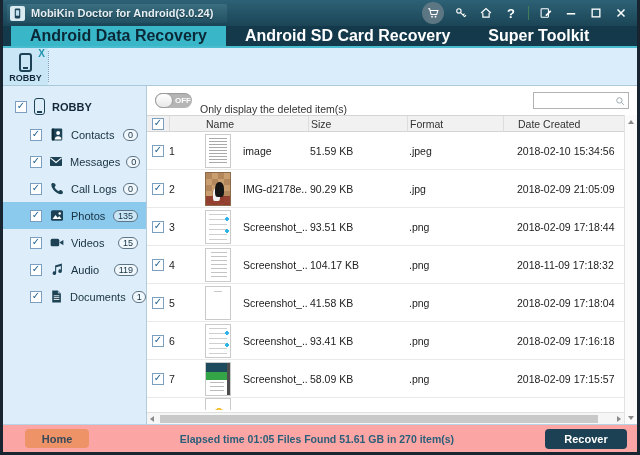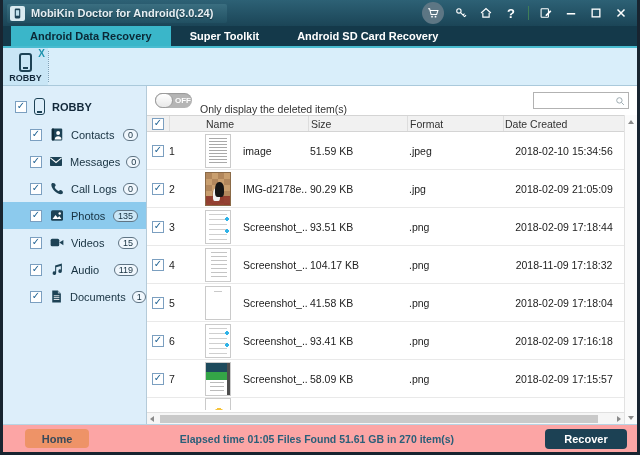--- a/index.html
+++ b/index.html
@@ -22,21 +22,21 @@
   .tb-icon { width:16px; height:16px; display:flex; align-items:center; justify-content:center; cursor:pointer; }
   .tb-icon svg { width:14px; height:14px; }
   .tb-icon.cart { width:22px; height:22px; background:#5d7684; border-radius:50%; }
   .tb-icon.cart svg { width:14px; height:14px; }
   .tb-sep { width:1px; height:14px; background:#3f7e58; }
   .tb-help { color:#fff; font-weight:bold; font-size:13px; }
 
   
   .tabbar { height:22px; flex:0 0 22px; background:#14394a; display:flex; align-items:stretch;
     padding-left:8px; border-bottom:2px solid #49bcd0; }
-  .tab { display:flex; align-items:center; padding:0 19px; font-size:11px; font-weight:bold;
+  .tab { display:flex; align-items:center; padding:0 19px; font-size:16px; font-weight:bold;
     color:#fff; cursor:pointer; }
   .tab.active { background:#3ab6c9; color:#0b2836; }
 
   
   .device-strip { height:38px; flex:0 0 38px; background:#d9eefa; border-bottom:1px solid #aac9db;
     display:flex; align-items:stretch; }
   .device-card { width:45px; background:#c9e6f6; position:relative; display:flex;
     flex-direction:column; align-items:center; justify-content:center; padding-top:2px; cursor:pointer; }
   .device-close { position:absolute; top:0; right:3px; color:#1e93ad; font-weight:bold;
     font-size:10px; cursor:pointer; }
@@ -84,21 +84,21 @@
   .table-wrap { flex:1; display:flex; min-height:0; }
   .table-main { flex:1; display:flex; flex-direction:column; min-width:0; }
   .thead { height:17px; flex:0 0 17px; background:#f1f1f1; border-top:1px solid #d4d4d4;
     border-bottom:1px solid #d4d4d4; display:flex; align-items:center; font-size:10.5px; color:#333; }
   .th { display:flex; align-items:center; height:100%; }
   .th + .th { border-left:1px solid #ddd; }
   .c-check { width:22px; flex:0 0 22px; padding-left:5px; }
   .c-namegrp { width:139px; flex:0 0 139px; padding-left:36px; }
   .c-size { width:99px; flex:0 0 99px; padding-left:2px; }
   .c-format { width:96px; flex:0 0 96px; padding-left:2px; }
-  .c-date { flex:1; padding-left:1px;text-align:center; }
+  .c-date { flex:1; padding-left:14px; }
   .rows { flex:1; overflow:hidden; }
   .trow { height:38px; display:flex; align-items:center; border-bottom:1px solid #e9e9e9;
     font-size:10.5px; color:#222; cursor:default; }
   .c-num { width:24px; flex:0 0 24px; }
   .c-thumb { width:50px; flex:0 0 50px; display:flex; align-items:center; justify-content:center; }
   .c-name { width:65px; flex:0 0 65px; white-space:nowrap; overflow:hidden; }
   .trow .c-check { display:flex; align-items:center; }
 
   .thumb { width:26px; height:34px; border:1px solid #cacaca; background:#fff; position:relative; overflow:hidden; }
   .thumb::before { content:""; position:absolute; inset:3px; }
@@ -208,22 +208,22 @@
         <span class="tb-icon">
           <svg viewBox="0 0 20 20">
             <path d="M5 5l10 10M15 5L5 15" stroke="#fff" stroke-width="2.1"></path>
           </svg>
         </span>
       </div>
   </div>
 
   <div class="tabbar">
     <div class="tab active">Android Data Recovery</div>
+    <div class="tab">Android SD Card Recovery</div>
     <div class="tab">Super Toolkit</div>
-    <div class="tab">Android SD Card Recovery</div>
   </div>
 
   <div class="device-strip">
     <div class="device-card">
       <span class="device-close">X</span>
       <span class="phone-outline"></span>
       <span class="device-name">ROBBY</span>
     </div>
     <div class="dotted-sep"></div>
   </div>

